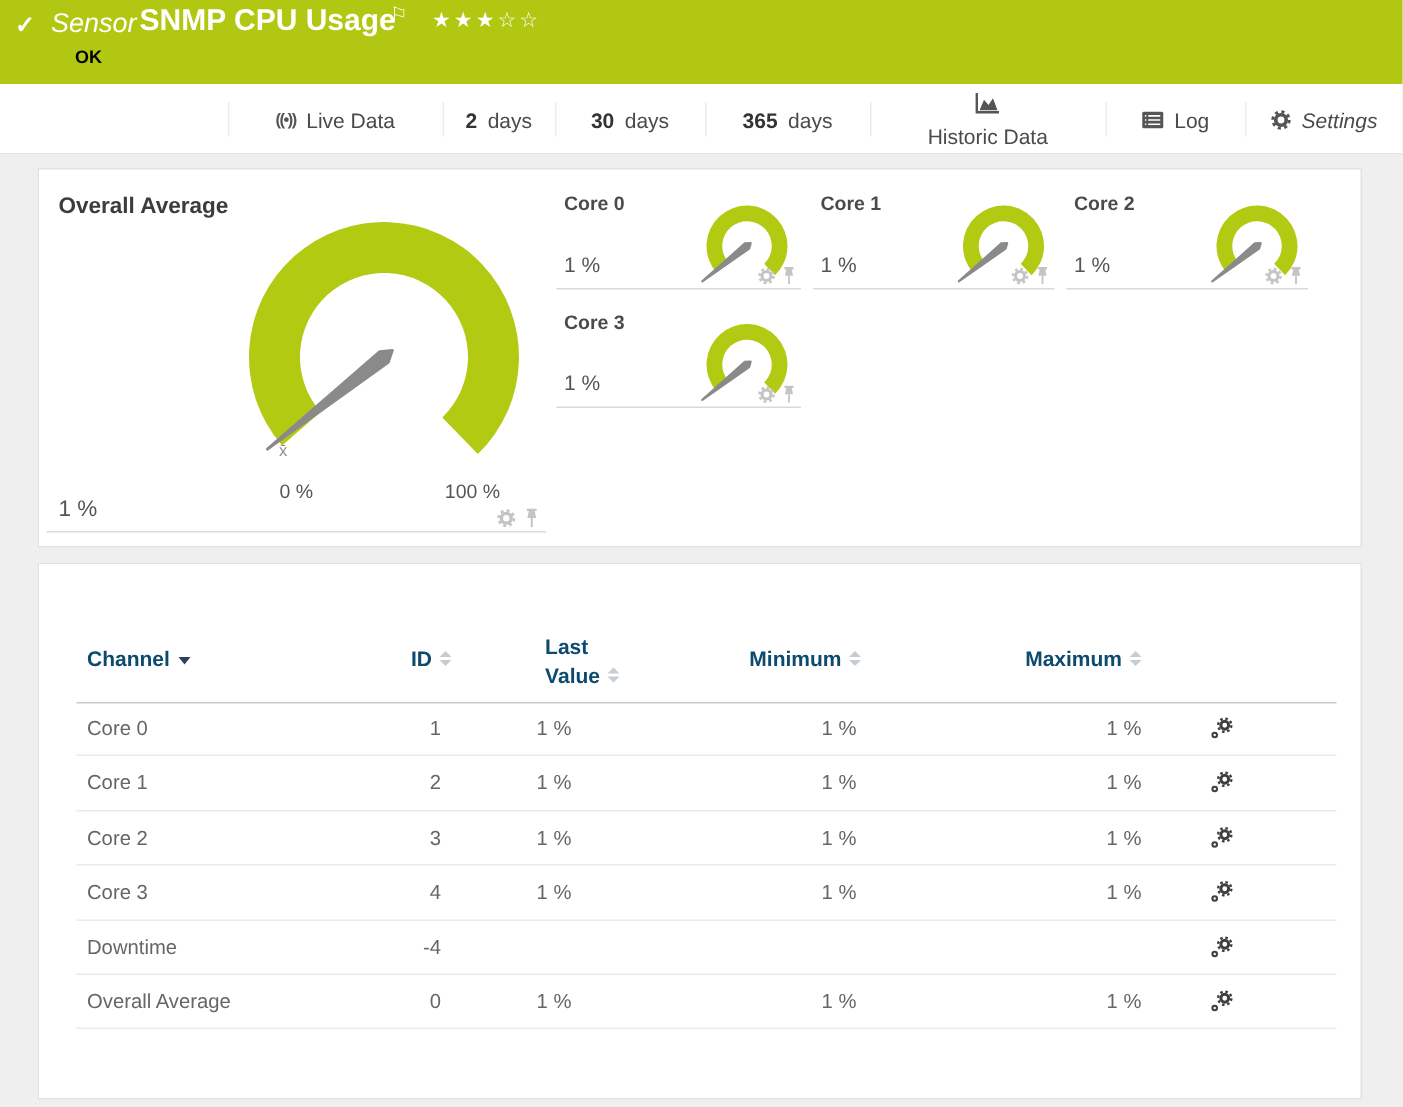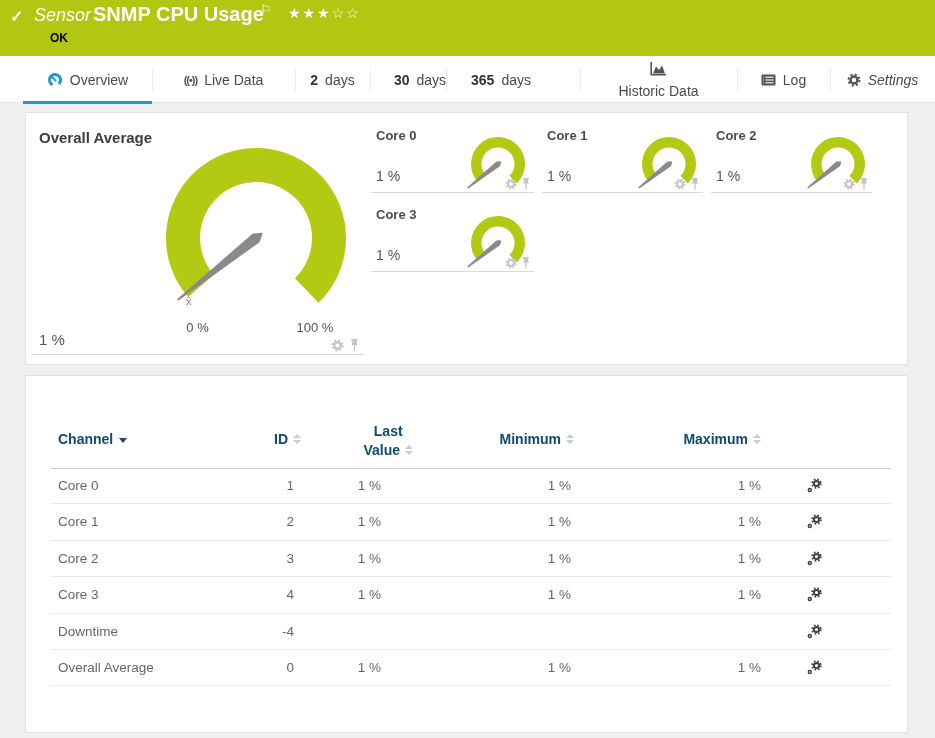--- a/index.html
+++ b/index.html
@@ -46,21 +46,21 @@
   .mini-title { position:absolute; left:5px; top:9px; font-size:13px; font-weight:bold; color:#4a4a4a; }
   .mini-value { position:absolute; left:5px; bottom:8px; font-size:14px; color:#555; }
   .mini-svg { position:absolute; left:92px; top:12px; overflow:visible; }
   .mini-icons { position:absolute; right:3px; bottom:2px; display:flex; gap:4px; align-items:center; }
   
   .thead { position:absolute; left:25px; top:40px; width:840px; height:52px; font-size:14px; font-weight:bold; color:#0c4a6e; }
   .thead-divider { position:absolute; left:25px; top:92px; width:840px; border-top:1px solid #cccccc; }
   .hcell { position:absolute; cursor:pointer; white-space:nowrap; }
   .h-channel { left:7px; top:15px; }
   .h-id { right:590px; top:15px; }
-  .h-last { right:478px; top:6px; text-align:center; line-height:19px; }
+  .h-last { right:478px; top:6px; text-align:left; line-height:19px; }
   .h-min { right:317px; top:15px; }
   .h-max { right:130px; top:15px;margin-left:26px; }
   .sort { display:inline-block; vertical-align:middle; margin-left:5px; margin-top:-3px; }
   .sort i { display:block; width:0; height:0; border-left:4px solid transparent; border-right:4px solid transparent; }
   .sort .up { border-bottom:4px solid #c6ccd4; margin-bottom:2px; }
   .sort .dn { border-top:4px solid #c6ccd4; }
   .caret-down { display:inline-block; vertical-align:middle; margin-left:6px; width:0; height:0;
                 border-left:4px solid transparent; border-right:4px solid transparent; border-top:5px solid #2e4158; }
   .tbody { position:absolute; left:25px; top:92px; width:840px; }
   .trow { position:relative; height:36.4px; line-height:36.4px; border-bottom:1px solid #eaeaea; font-size:13.5px; color:#666; }
@@ -78,42 +78,33 @@
 <div class="banner">
   <span class="check">✓</span>
   <span class="kind">Sensor</span>
   <span class="title">SNMP CPU Usage</span>
   <span class="flag">⚐</span>
   <span class="stars"><span>★★★</span><span>☆☆</span></span>
   <span class="status">OK</span>
 </div>
 
 <div class="tabs">
-  <div class="tab first active" style="left:23px;width:129px;">
-    <span class="ticon">
-      <svg width="16" height="16" viewBox="0 0 16 16">
-        <circle cx="8" cy="8" r="5.5" fill="none" stroke="#1b9bd8" stroke-width="3.2" stroke-dasharray="27 7.6" transform="rotate(118 8 8)"></circle>
-        <line x1="8.6" y1="8.6" x2="4.1" y2="4.1" stroke="#1b9bd8" stroke-width="2" stroke-linecap="round"></line>
-      </svg>
-    </span>
-    <span>Overview</span>
-  </div>
   <div class="tab" style="left:152px;width:143px;">
     <span class="ticon broadcast">((•))</span>
     <span>Live Data</span>
   </div>
   <div class="tab" style="left:295px;width:75px;">
     <span class="num">2</span>
     <span>days</span>
   </div>
   <div class="tab" style="left:370px;width:100px;">
     <span class="num">30</span>
     <span>days</span>
   </div>
-  <div class="tab" style="left:446px;width:110px;">
+  <div class="tab" style="left:470px;width:110px;">
     <span class="num">365</span>
     <span>days</span>
   </div>
   <div class="tab" style="left:580px;width:157px;flex-direction:column;">
     <span class="ticon">
       <svg width="17" height="15" viewBox="0 0 17 15">
         <path d="M1.2 1 V13.8 H16" fill="none" stroke="#555" stroke-width="1.6"></path>
         <path d="M3 12.5 L6 5.5 L9 9 L12 4.5 L15 12.5 Z" fill="#555"></path>
       </svg>
     </span>

